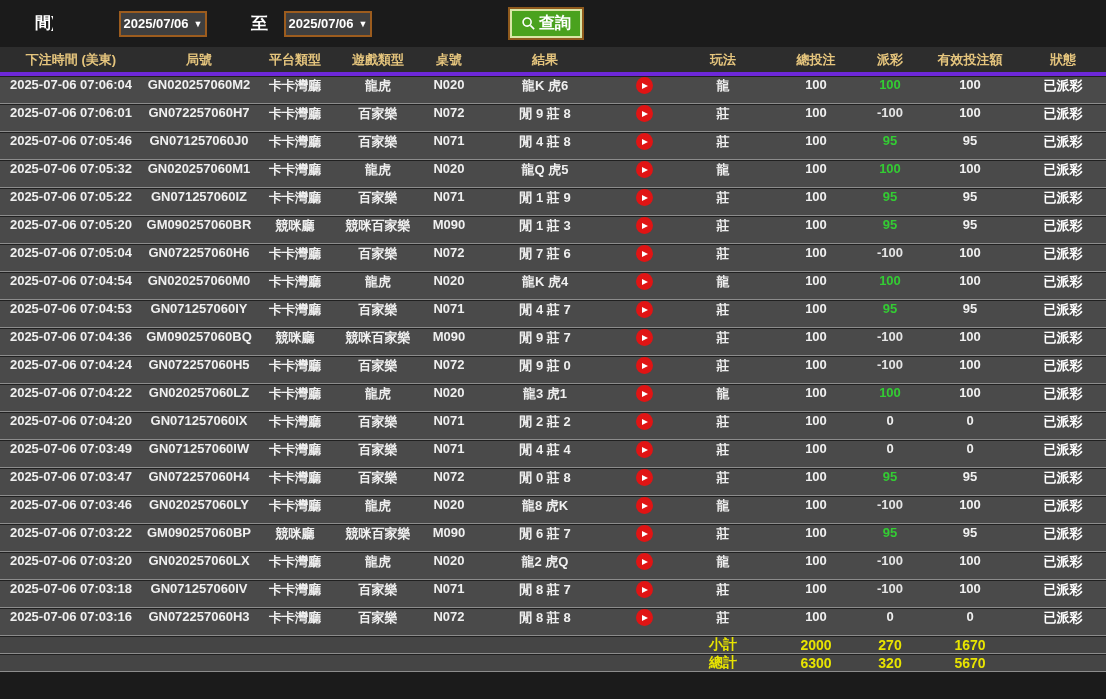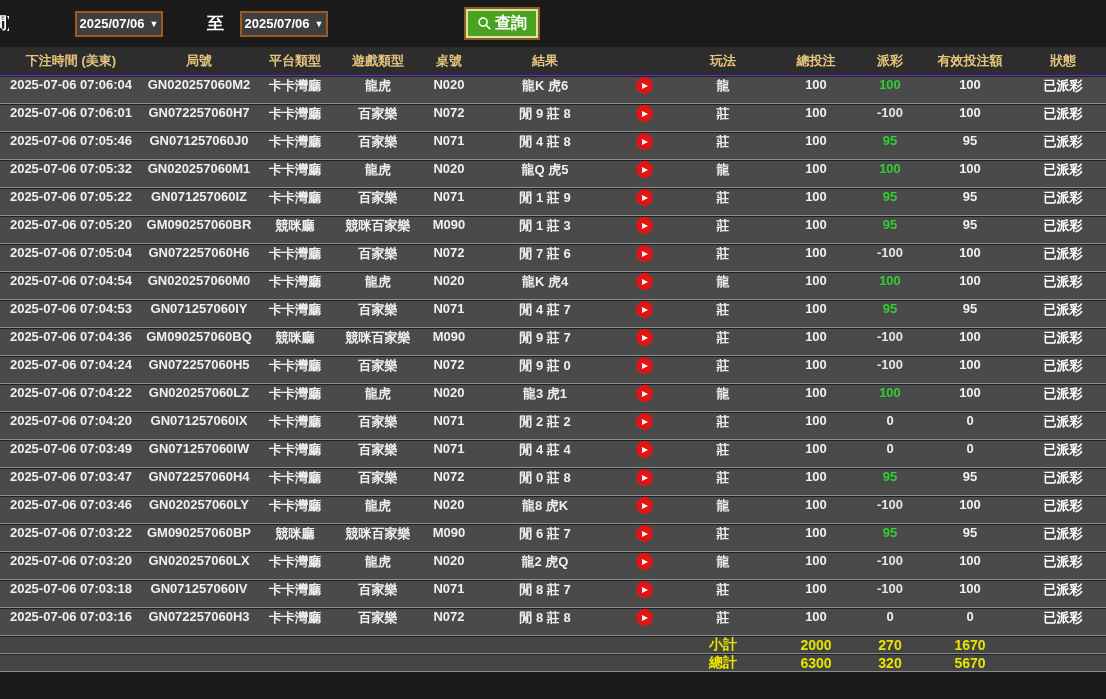--- a/index.html
+++ b/index.html
@@ -9,20 +9,21 @@
     font-family: "Liberation Sans", "DejaVu Sans", sans-serif;
     font-size: 13px;
     color: #f0f0f0;
   }
   
   .topbar {
     height: 47px;
     background: #1b1b1b;
     display: flex;
     align-items: center;
+    padding-left: 44px;
   }
   .partial-label {
     color: #ffffff; font-weight: bold; font-size: 16px;
     margin-left: -9px; white-space: nowrap; overflow: hidden; width: 18px;
   }
   .datebox {
     width: 88px; height: 26px;
     background: #3f3f3f;
     border: 2px solid #9c5c1e;
     color: #ffffff; font-weight: bold; font-size: 13px;
@@ -40,21 +41,21 @@
     border: 2px solid #d9e6a6;
     box-shadow: 0 0 0 2px #8f5a1d;
     color: #ffffff; font-weight: bold; font-size: 16px;
     display: flex; align-items: center; gap: 3px;
     cursor: pointer;
   }
   
   .thead {
     height: 29px;
     background: #2d2d2d;
-    border-bottom: 1px solid #6d28d9;
+    border-bottom: 4px solid #6d28d9;
     display: flex; align-items: center;
     color: #e5c57d; font-weight: bold;
   }
   .trow {
     height: 28px;
     background: #4a4a4a;
     border-top: 1px solid #202020;
     border-bottom: 1px solid #8c8c8c;
     display: flex; align-items: flex-start;
     font-weight: 600;

